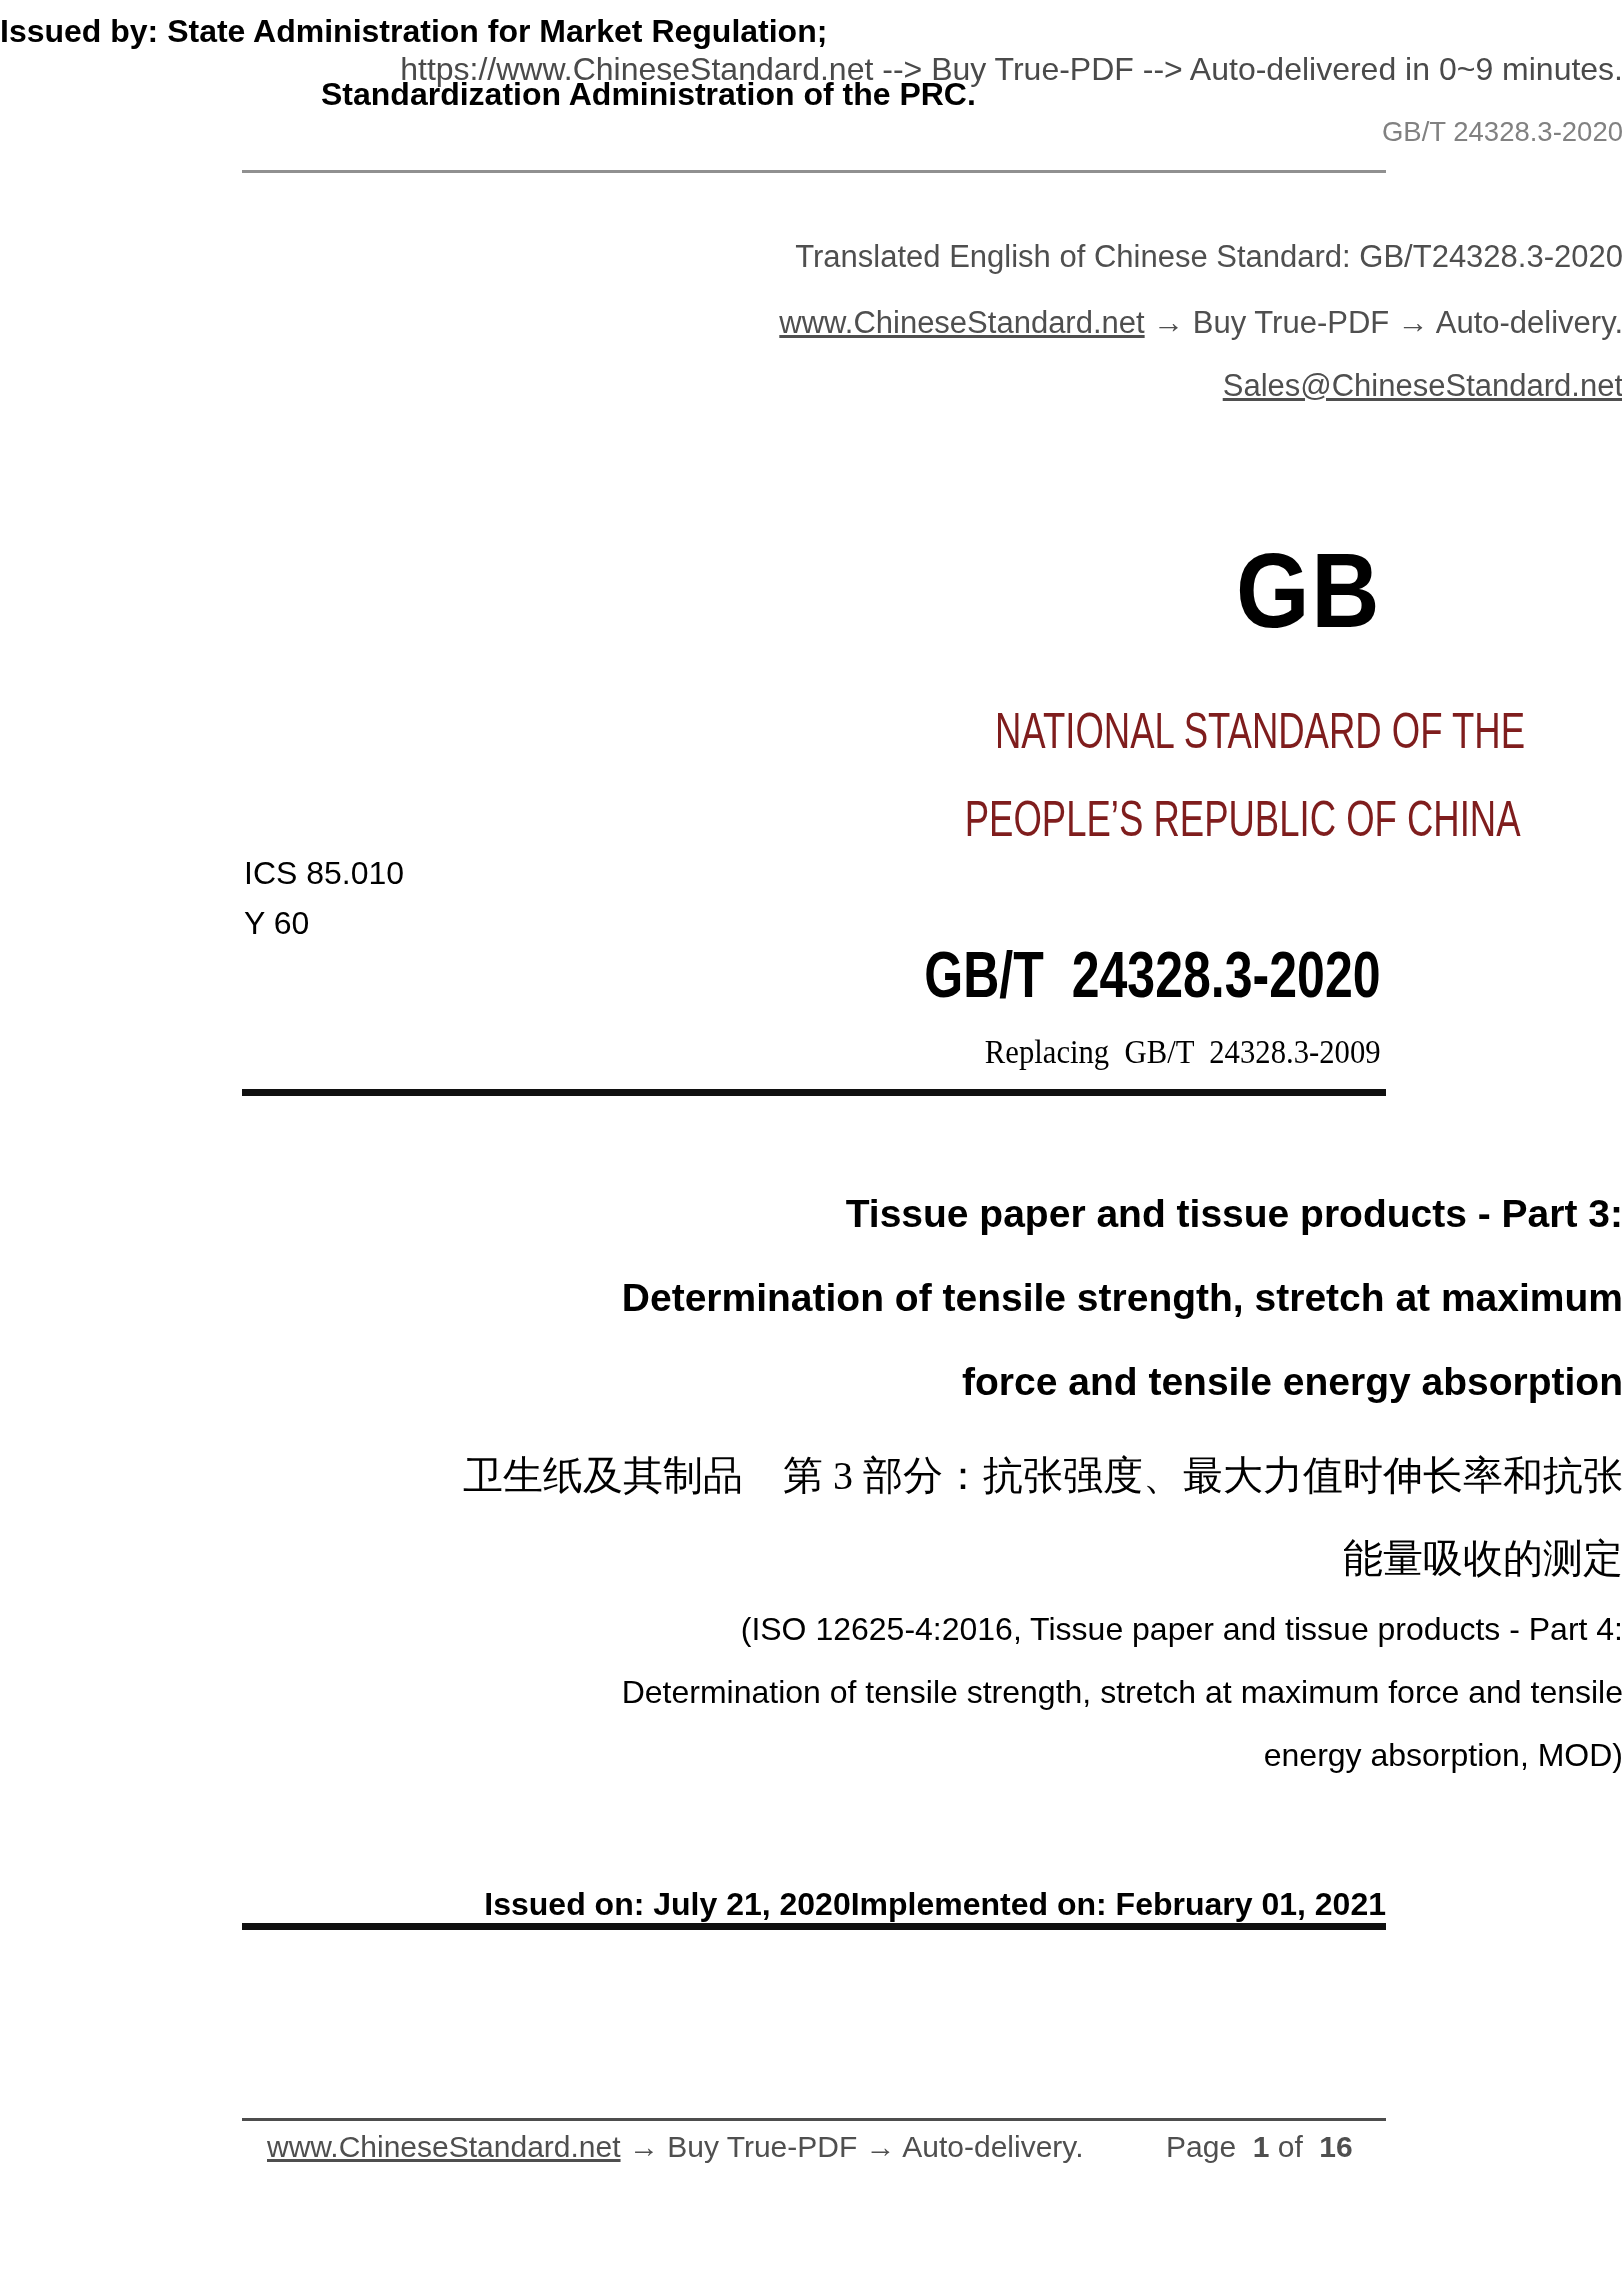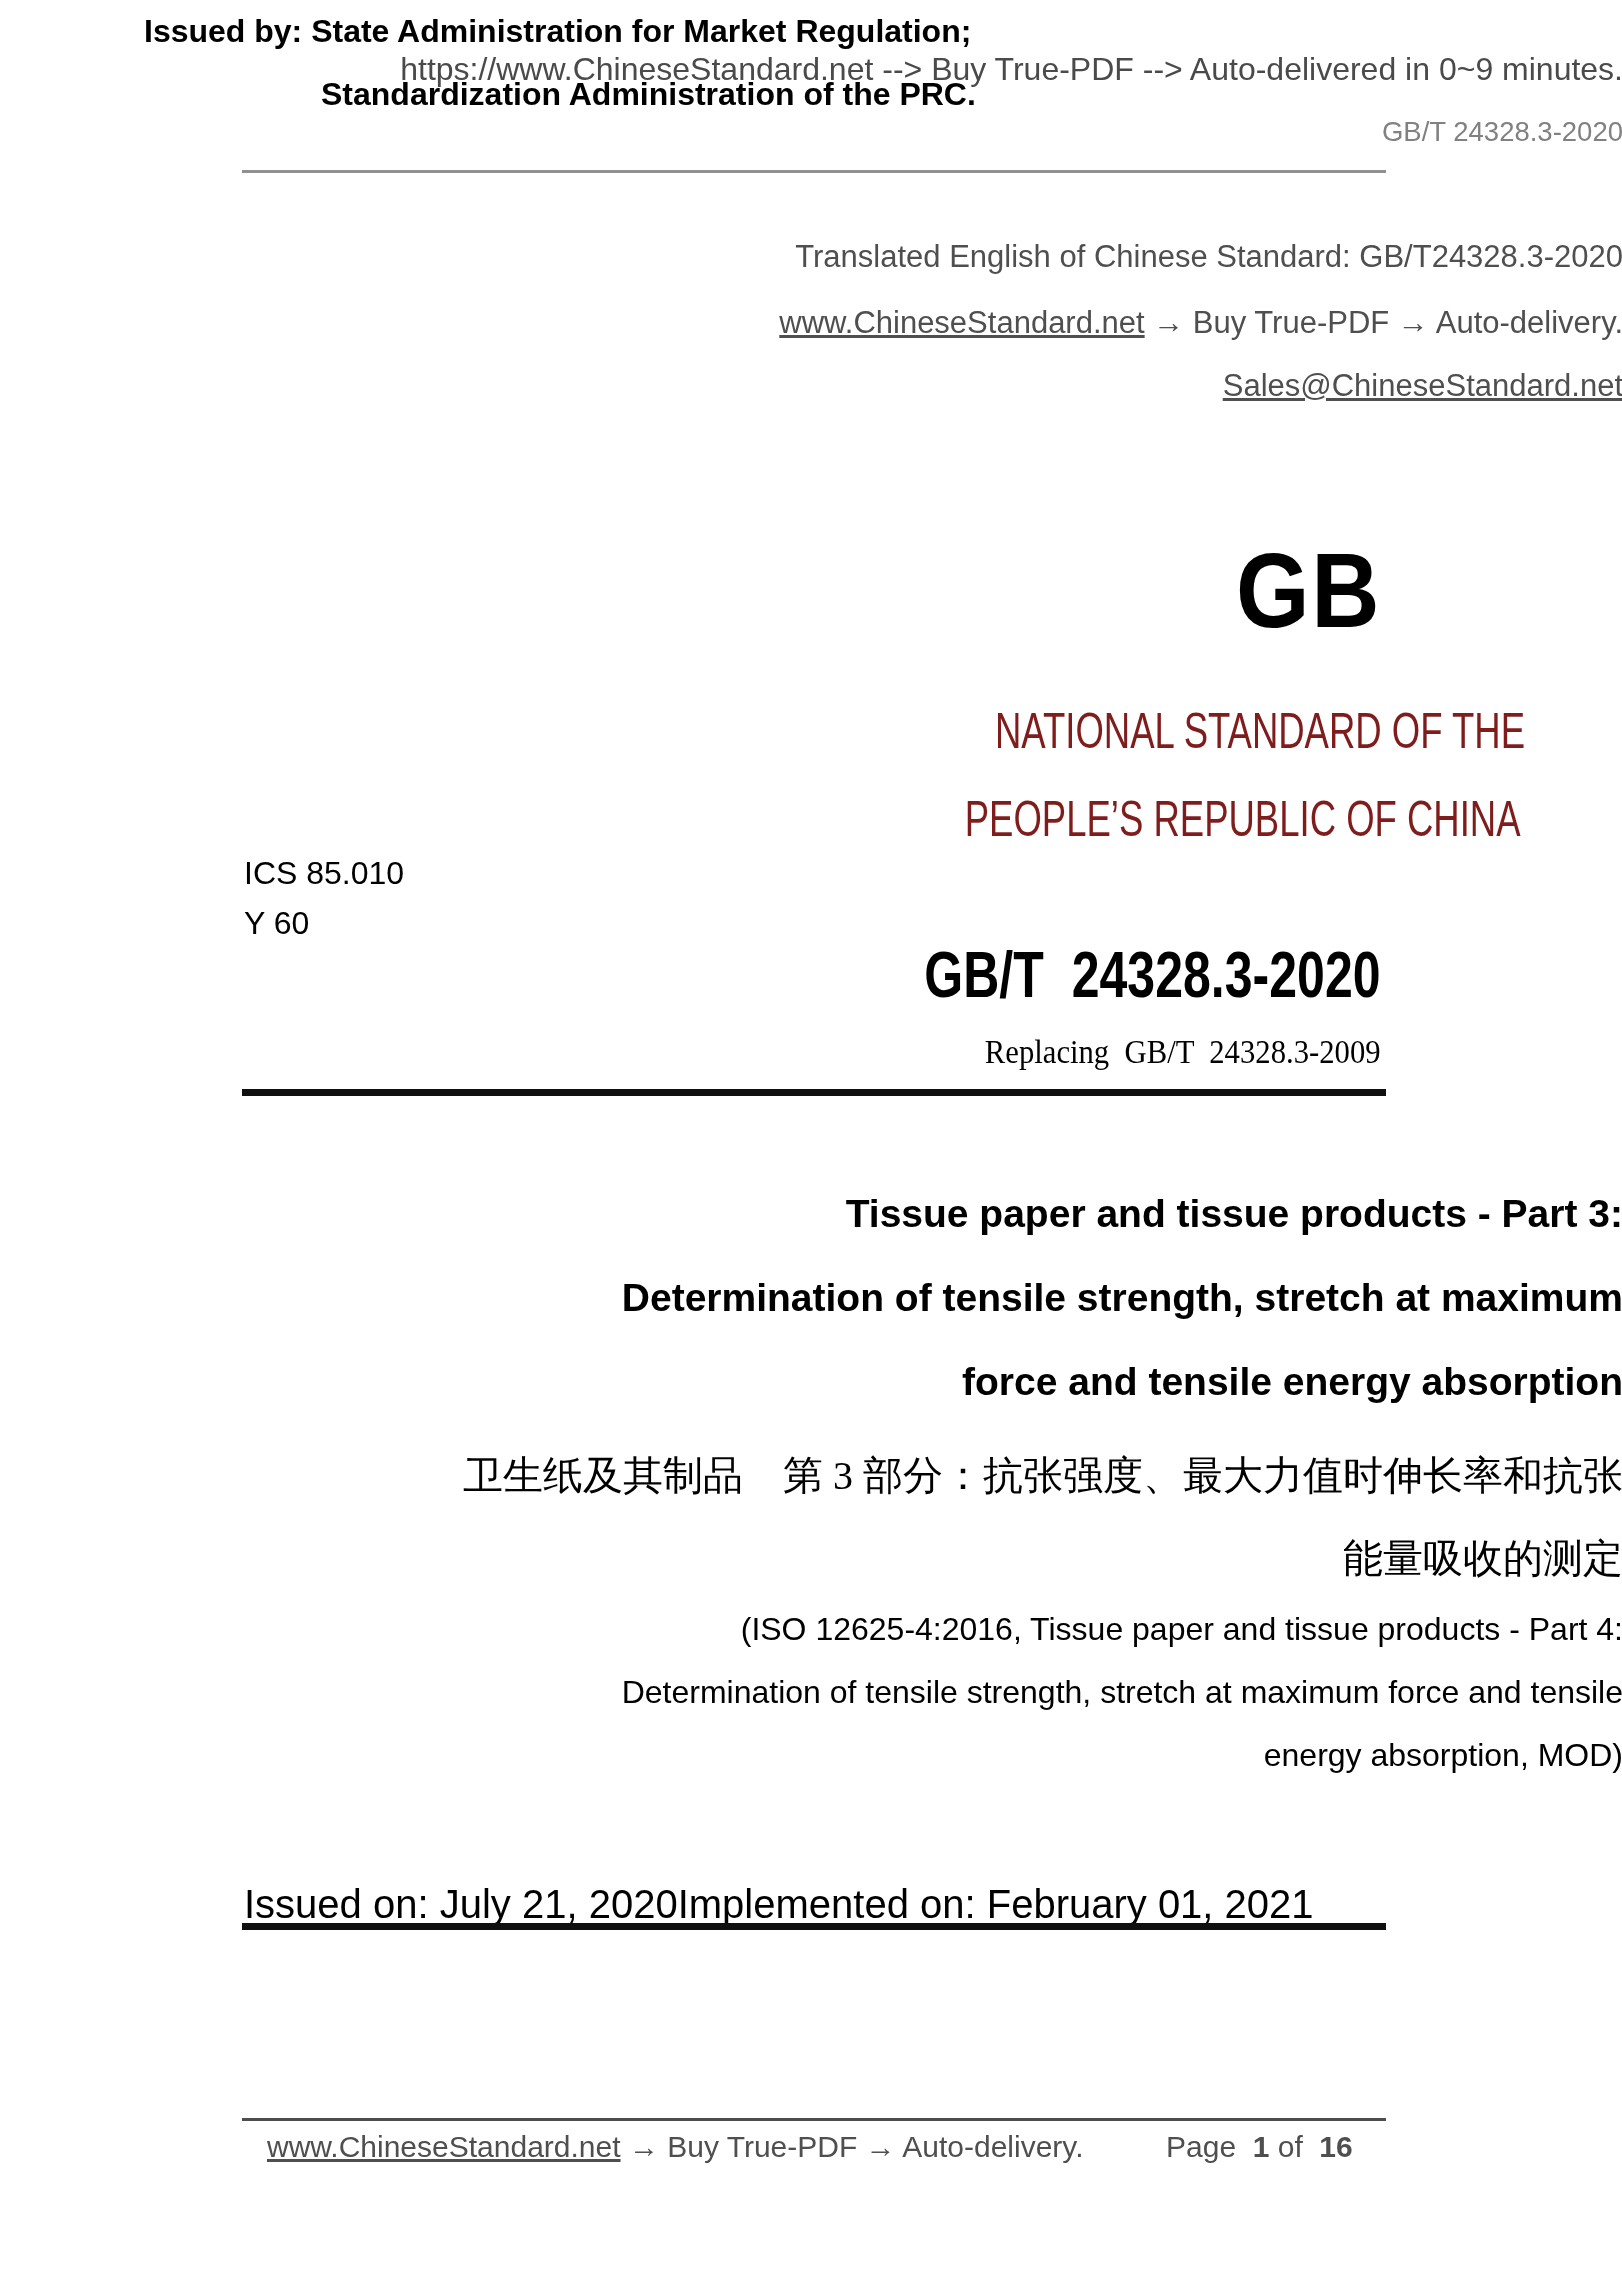--- a/index.html
+++ b/index.html
@@ -40,25 +40,25 @@
   .replacing { top:1032px; font-size:33px; line-height:40px;font-family:Liberation Serif, serif; }
   .replacing .squeeze { transform:scaleX(0.93); transform-origin:right center; }
 
   .title-en { top:1172px; font-size:39px; font-weight:bold; line-height:84px; }
   .title-zh { top:1434px; font-size:40px; line-height:83px;
               font-family:"Liberation Serif","DejaVu Serif",serif; }
   .iso-ref { top:1598px; font-size:32px; line-height:63px; }
 
   .dates-row {
     position:absolute; top:1886px; left:244px; right:237px;
-    display:flex; justify-content:flex-start;
-    font-size:40px; font-weight:normal; line-height:37px;
+    display:flex; justify-content:flex-end;
+    font-size:32px; font-weight:bold; line-height:37px;
   }
   .issuer { top:1959px; left:244px; width:1142px; font-size:32px; font-weight:bold; line-height:63px; }
-  .issuer .l1 { padding-left:144px; }
+  .issuer .l1 { }
   .issuer .l2 { padding-left:321px; }
 
   .footer-row {
     position:absolute; top:2128px; left:242px; width:1144px;
     box-sizing:border-box; padding:0 25px;
     display:flex; justify-content:space-between;
     color:#4f4f4f; font-size:30px; line-height:37px;
   }
   .page-ind .num { font-weight:bold; margin:0 8.3px; }
   .page-ind .lbl { margin-right:8.3px; }

